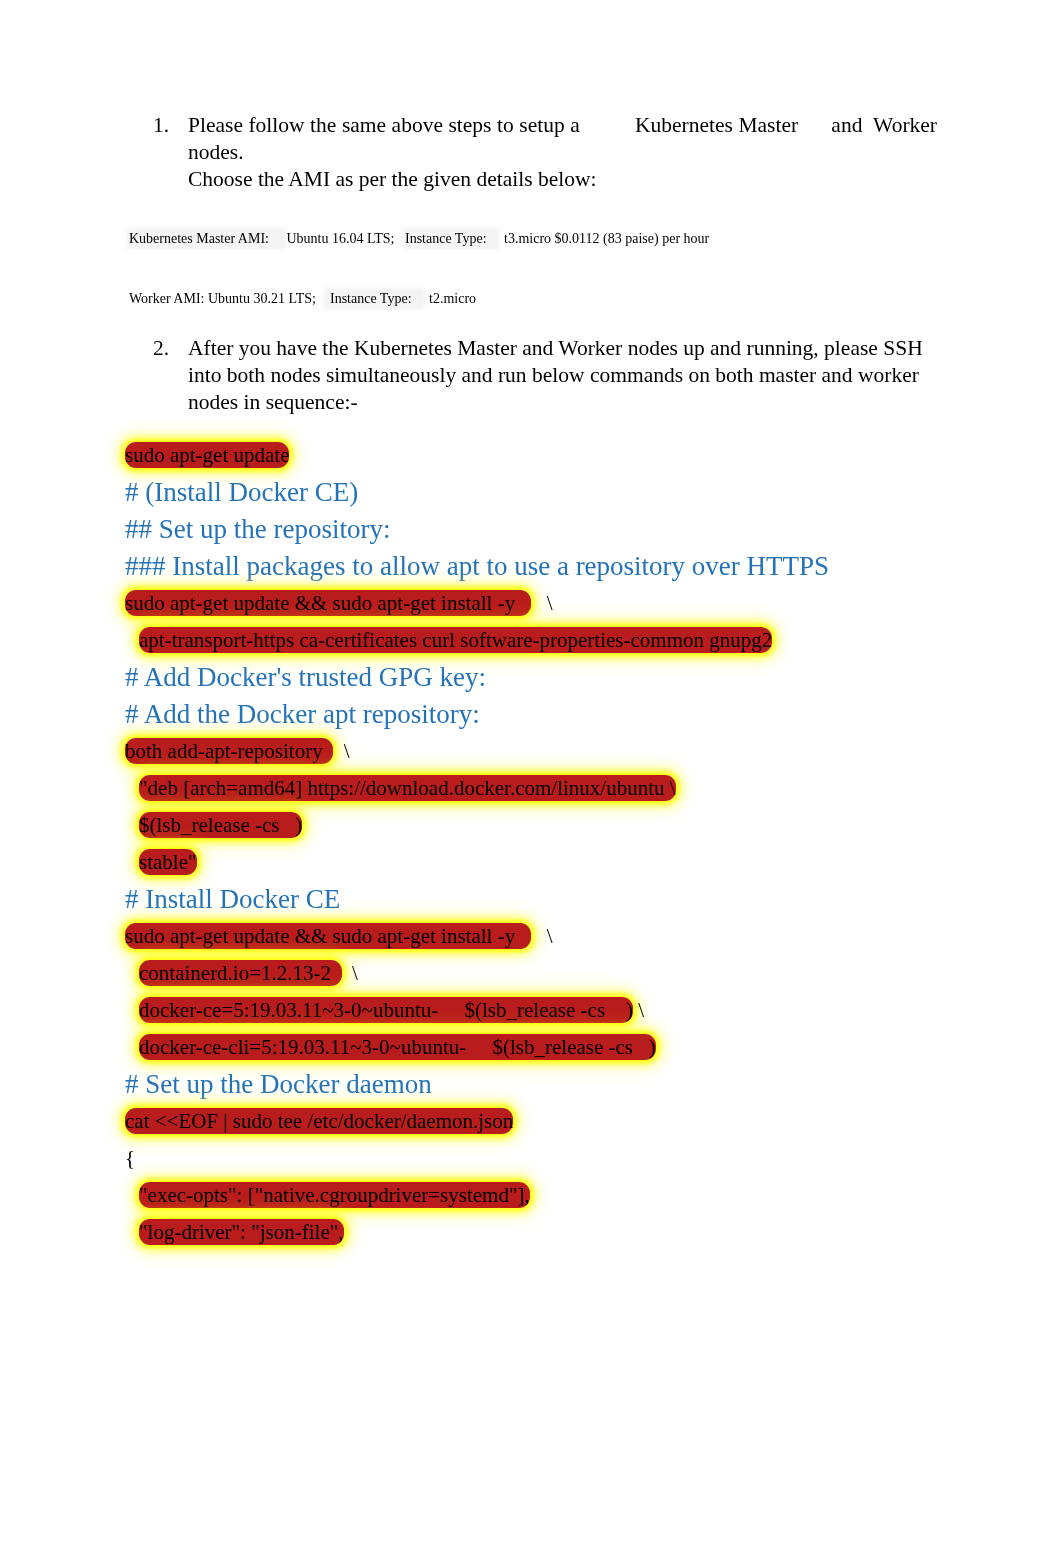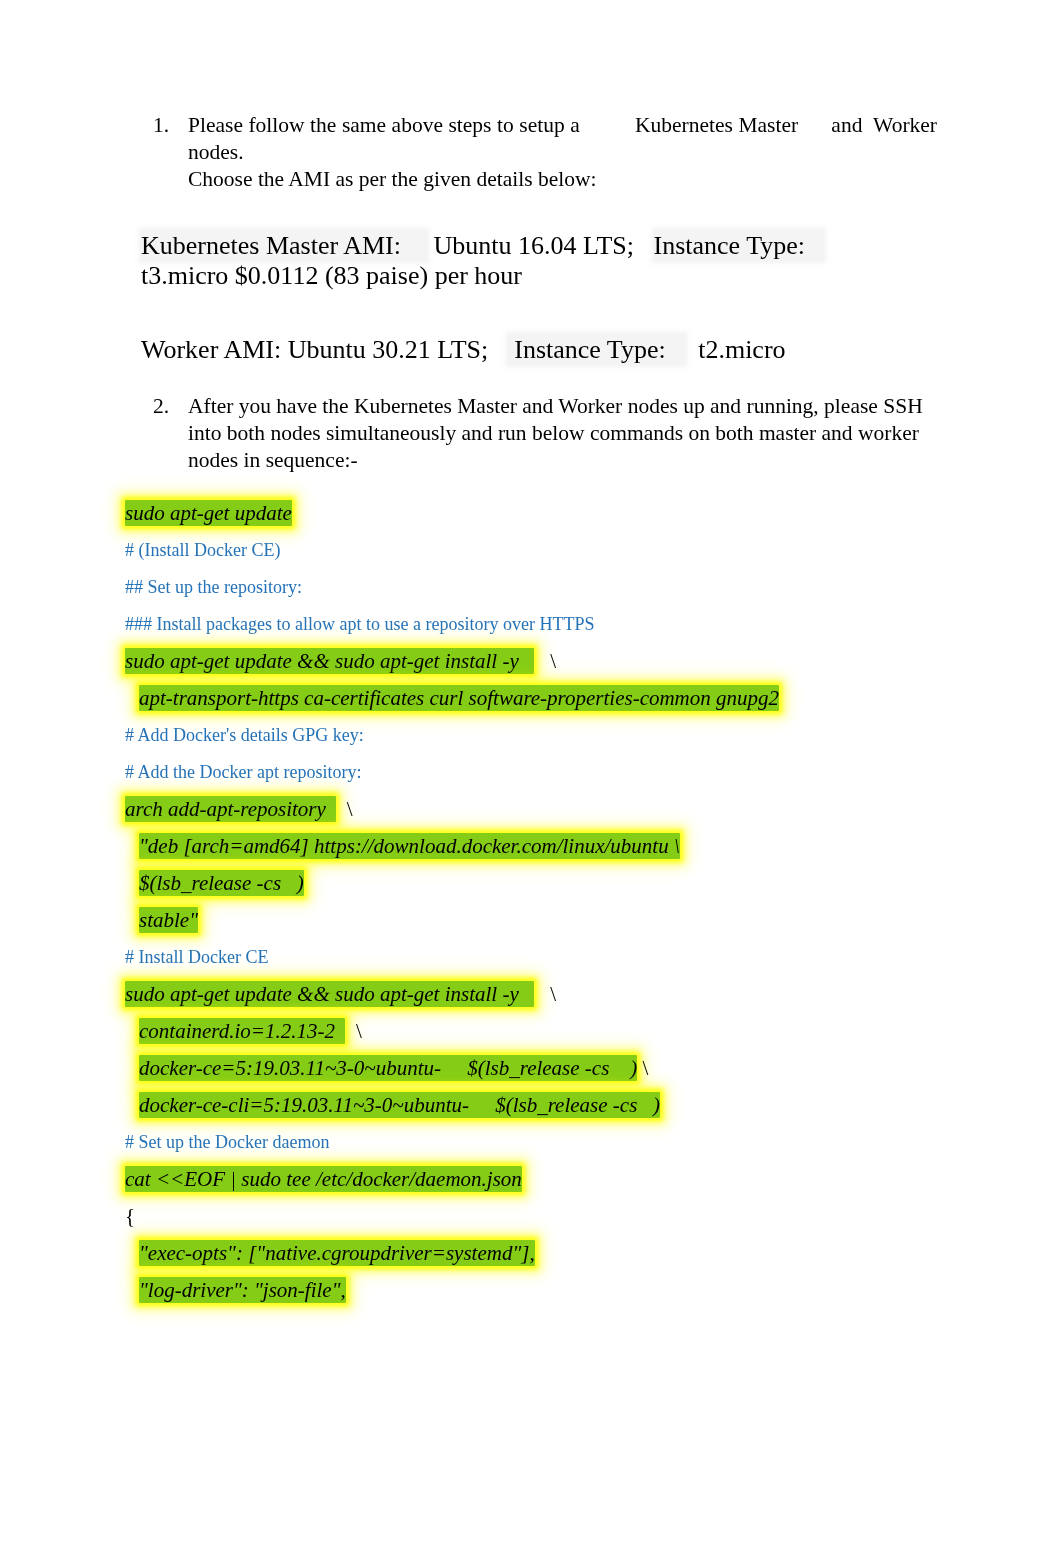--- a/index.html
+++ b/index.html
@@ -44,58 +44,57 @@
     top: 0;
     font-size: 21.5px;
   }
   .just-line {
     display: block;
     white-space: pre-wrap;
   }
 
   
   .para {
-    font-size: 26px;
-    line-height: 30px;
-    margin: 16px;
+    font-size: 14px;
+    line-height: 40px;
+    margin: 4px;
     white-space: pre-wrap;
   }
   .spacer-12 { height: 12px; }
   .spacer-16 { height: 16px; }
   .spacer-20 { height: 20px; }
 
   
   .code-line {
     font-size: 21px;
     line-height: 26px;
     margin: 0;
     white-space: pre-wrap;
     position: relative;
   }
   .code-block {
     margin: 0 0 11px 0;
   }
   .comment {
     color: #2472b8;
-    font-size: 18px;
+    font-size: 27px;
     line-height: 26px;
     margin: 0 0 11px 0;
     white-space: pre-wrap;
   }
 
   
   .hl {
-    background: #84cc16;
+    background: #b91c1c;
     box-shadow:
       0 0 4px 3px rgba(255,255,0,0.85),
       0 0 9px 6px rgba(255,255,0,0.45),
       0 0 16px 10px rgba(255,255,0,0.18);
     padding: 1px 0;
-    border-radius: 1px;
-    font-style: italic;
+    border-radius: 11px;
   }
   .hl-gray {
     background: rgba(0,0,0,0.045);
     box-shadow:
       0 0 3px 2px rgba(0,0,0,0.030),
       0 0 8px 5px rgba(0,0,0,0.016);
     padding: 1px 0;
   }
   .ind2 { display: inline-block; width: 14px; }
 </style>
@@ -135,24 +134,24 @@
           <p class="code-line"><span class="hl">sudo apt-get update</span></p>
         </div>
         <p class="comment"># (Install Docker CE)</p>
         <p class="comment">## Set up the repository:</p>
         <p class="comment">### Install packages to allow apt to use a repository over HTTPS</p>
         <div class="code-block">
           <p class="code-line"><span class="hl">sudo apt-get update &amp;&amp; sudo apt-get install -y   </span><span>   \</span></p>
           <div style="height: 11px;"></div>
           <p class="code-line"><span class="ind2"></span><span class="hl">apt-transport-https ca-certificates curl software-properties-common gnupg2</span></p>
         </div>
-        <p class="comment"># Add Docker's details GPG key:</p>
+        <p class="comment"># Add Docker's trusted GPG key:</p>
         <p class="comment"># Add the Docker apt repository:</p>
         <div class="code-block">
-          <p class="code-line"><span class="hl">arch add-apt-repository  </span><span>  \</span></p>
+          <p class="code-line"><span class="hl">both add-apt-repository  </span><span>  \</span></p>
           <div style="height: 11px;"></div>
           <p class="code-line"><span class="ind2"></span><span class="hl">"deb [arch=amd64] https://download.docker.com/linux/ubuntu \</span></p>
           <div style="height: 11px;"></div>
           <p class="code-line"><span class="ind2"></span><span class="hl">$(lsb_release -cs   )</span></p>
           <div style="height: 11px;"></div>
           <p class="code-line"><span class="ind2"></span><span class="hl">stable"</span></p>
         </div>
         <p class="comment"># Install Docker CE</p>
         <div class="code-block">
           <p class="code-line"><span class="hl">sudo apt-get update &amp;&amp; sudo apt-get install -y   </span><span>   \</span></p>

